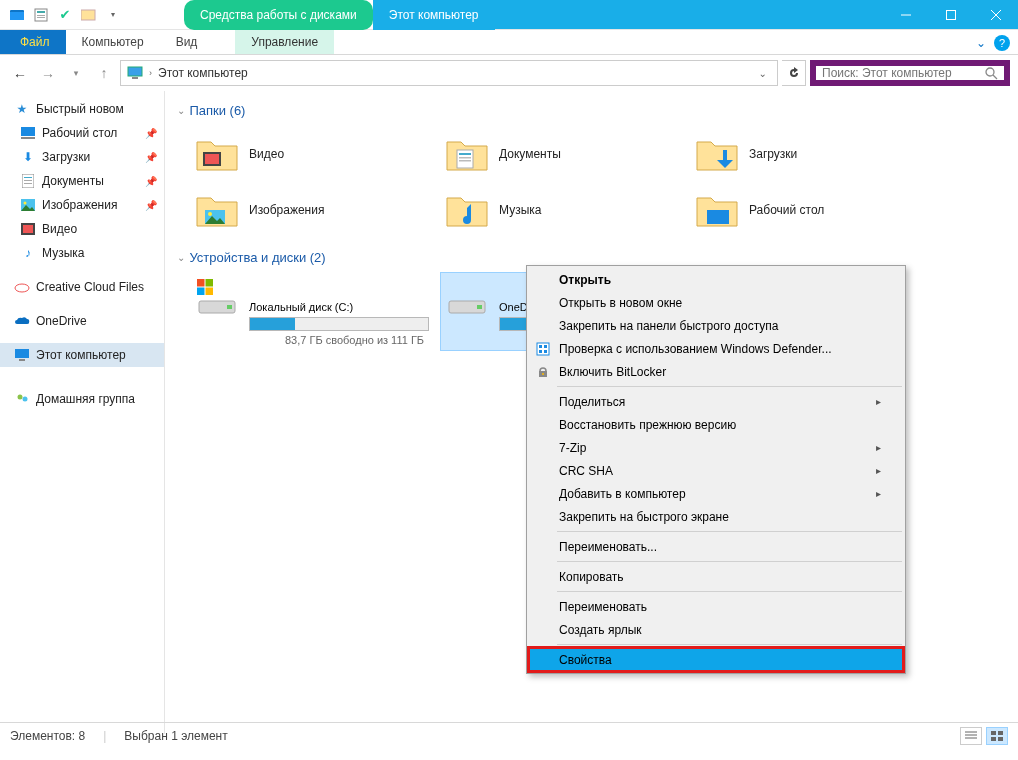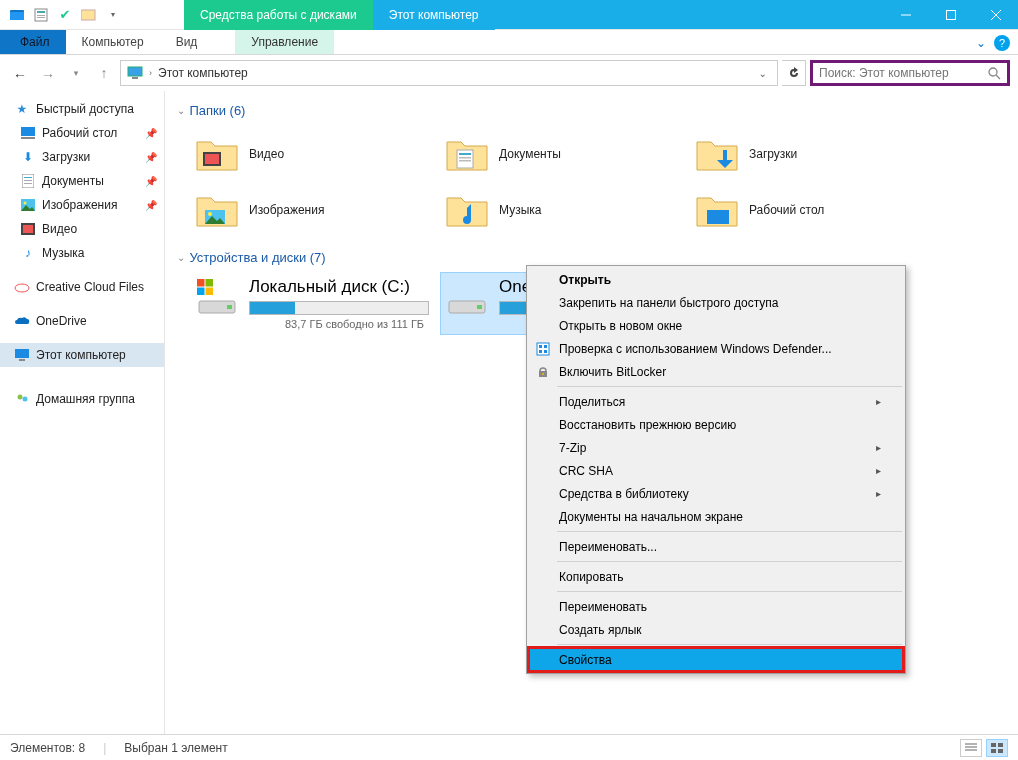--- a/index.html
+++ b/index.html
@@ -3,44 +3,44 @@
 <meta charset="utf-8">
 <style>
 * { margin: 0; padding: 0; box-sizing: border-box; font-family: "Segoe UI", Tahoma, sans-serif; }
 body { width: 1018px; height: 760px; background: #fff; overflow: hidden; position: relative; font-size: 12px; }
 
 
 .titlebar { height: 30px; background: #fff; display: flex; align-items: stretch; border-bottom: 1px solid #e5e5e5; position: relative; }
 .qat { display: flex; align-items: center; padding-left: 6px; gap: 2px; }
 .qat-icon { width: 22px; height: 22px; display: flex; align-items: center; justify-content: center; font-size: 13px; color: #555; }
 .qat-icon.folder { color: #0078d7;}
-.contextual-tab { background: #1cc98f; color: #fff; height: 30px; display: flex; align-items: center; padding: 0 16px; font-size: 12px; margin-left: 60px;}
+.contextual-tab { background: #1cc98f; color: #fff; height: 30px; display: flex; align-items: center; padding: 0 16px; font-size: 12px; margin-left: 60px; border-radius: 10px;}
 .window-title { color: #fff; background: #19aee8; height: 30px; display: flex; align-items: center; padding: 0 16px; font-size: 12px; }
 .title-spacer { flex: 1; background: #19aee8; }
 .window-controls { display: flex; background: #19aee8; }
 .wc-btn { width: 45px; height: 30px; display: flex; align-items: center; justify-content: center; color: #fff; font-size: 13px; }
 
 
 .ribbon { height: 25px; background: #fff; display: flex; align-items: stretch; border-bottom: 1px solid #d8d8d8; position: relative;}
 .ribbon-tab { padding: 0 16px; display: flex; align-items: center; font-size: 12px; color: #444; }
-.ribbon-tab.file { background: #0e75c7; color: #0f172a; padding-left: 20px; }
+.ribbon-tab.file { background: #0e75c7; color: #fde047; padding-left: 20px; }
 .ribbon-tab.contextual { background: #d6f5ea; color: #333; margin-left: 0;}
 .ribbon-right { position: absolute; right: 8px; top: 0; height: 25px; display: flex; align-items: center; gap: 8px; color: #0e75c7; }
 .help-circle { width: 16px; height: 16px; border-radius: 50%; background: #00a2ed; color: #fff; font-size: 11px; display:flex;align-items:center;justify-content:center;}
 
 
 .navbar { height: 36px; display: flex; align-items: center; padding: 4px 8px; gap: 4px; }
 .nav-btn { width: 24px; height: 24px; display:flex;align-items:center;justify-content:center; color:#888; font-size:14px;}
 .nav-btn.enabled { color: #333; }
 .addrbox { flex: 1; height: 26px; border: 1px solid #ccc; display: flex; align-items: center; padding: 0 6px; gap: 6px; }
 .addrbox .pc-icon { width:16px;height:16px; display:inline-flex;}
 .addrbox-text { flex: 1; font-size: 12px; color: #333; }
 .addr-drop { color: #666; font-size: 10px; padding: 0 4px;}
 .refresh-btn { width:24px;height:26px;border:1px solid #ccc;border-left:none;display:flex;align-items:center;justify-content:center;color:#444;}
-.searchbox { width: 200px; height: 26px; border: 3px solid #701a75; display:flex;align-items:center;padding:0 6px;}
+.searchbox { width: 200px; height: 26px; border: 6px solid #701a75; display:flex;align-items:center;padding:0 6px;}
 .searchbox input { border:none;outline:none;flex:1;font-size:12px;color:#888;}
 .search-icon { color:#888; font-size:13px;}
 
 
 .body { position: absolute; top: 91px; bottom: 26px; left: 0; right: 0; display: flex; }
 .sidebar { width: 165px; border-right: 1px solid #e5e5e5; padding: 6px 0; overflow: hidden;}
 .side-item { height: 24px; display: flex; align-items: center; gap: 6px; padding-left: 20px; font-size: 12px; color: #222;}
 .side-item.top { padding-left: 14px; }
 .side-item .pin { margin-left: auto; margin-right: 6px; color: #999; font-size: 10px;}
 .side-item.selected { background: #d8e6f2; }
@@ -55,36 +55,36 @@
 .folder-item { width: 250px; height: 56px; display: flex; align-items: center; gap: 10px; padding: 4px;}
 .big-folder-icon { width: 44px; height: 40px; position: relative;}
 .folder-shape { position:absolute; inset:0; }
 .folder-label { font-size: 12px; color: #222;}
 
 .drive-row { display: flex; gap: 0; padding-left: 14px;}
 .drive-item { width: 250px; padding: 4px; display: flex; gap: 10px; align-items: flex-start;}
 .drive-item.selected { background: #cce8ff; outline: 1px solid #99d1ff;}
 .drive-icon { width: 44px; height: 40px; display:flex;align-items:center;justify-content:center;}
 .drive-body { flex: 1; }
-.drive-name { font-size: 17px; margin-bottom: 4px;}
+.drive-name { font-size: 11px; margin-bottom: 4px; margin-top: 24px;}
 .drive-bar { width: 180px; height: 14px; border: 1px solid #b8b8b8; background: #eee; margin-bottom: 3px; position: relative;}
 .drive-bar-fill { position:absolute; left:0; top:0; bottom:0; background: #26a0da;}
 .drive-sub { font-size: 11px; color: #666; padding-left: 36px;}
 
 
 .context-menu { position: absolute; left: 526px; top: 265px; width: 380px; background: #f0f0f0; border: 1px solid #a0a0a0; box-shadow: 3px 3px 6px rgba(0,0,0,.25); padding: 2px; z-index: 100;}
 .cm-item { height: 23px; display: flex; align-items: center; padding-left: 30px; padding-right: 22px; font-size: 12px; color: #000; position: relative; text-align: center;}
 .cm-item .cm-icon { position:absolute; left:6px; width:16px;height:16px; display:flex;align-items:center;justify-content:center;}
 .cm-item .cm-arrow { margin-left: auto; font-size: 10px; color: #555;}
 .cm-item.bold { font-weight: 600; }
 .cm-item.highlighted { background: #0ea5e9; outline: 3px solid #e21b1b; outline-offset: -1px;}
 .cm-sep { height: 1px; background: #d0d0d0; margin: 3px 1px 3px 28px;}
 
 
-.statusbar { position: absolute; bottom: 0; left: 0; right: 0; height: 26px; border-top: 1px solid #d8d8d8; display: flex; align-items: center; padding: 0 10px; font-size: 12px; color: #444; gap: 18px;}
+.statusbar { position: absolute; bottom: 12px; left: 0; right: 0; height: 26px; border-top: 1px solid #d8d8d8; display: flex; align-items: center; padding: 0 10px; font-size: 12px; color: #444; gap: 18px;}
 .statusbar .view-icons { margin-left: auto; display:flex; gap:4px;}
 .view-btn { width:22px;height:18px;border:1px solid #ccc;display:flex;align-items:center;justify-content:center;font-size:11px;color:#666;}
 .view-btn.active { background:#cce8ff; border-color:#99d1ff;}
 
 svg { display: block; }
 </style>
 </head>
 <body>
 
 <div class="titlebar">
@@ -175,21 +175,21 @@
         </svg>
     </span>
   </div>
 </div>
 
 <div class="body">
 
   <div class="sidebar">
     <div class="side-item top">
       <span class="side-icon" style="color:#2a8dd6;">★</span>
-      <span>Быстрый доступа</span>
+      <span>Быстрый новом</span>
     </div>
     <div class="side-item">
       <span class="side-icon">
           <svg width="14" height="12">
             <rect width="14" height="9" fill="#1a8ae2"></rect>
             <rect y="10" width="14" height="2" fill="#888"></rect>
           </svg>
         </span>
       <span>Рабочий стол</span>
       <span class="pin">📌</span>
@@ -339,21 +339,21 @@
               <path d="M2 8 L16 8 L20 12 L42 12 L42 36 L2 36 Z" fill="#ffe29a" stroke="#d4a94a"></path>
               <rect x="12" y="20" width="22" height="14" fill="#1a8ae2"></rect>
             </svg>
           </span>
         <span class="folder-label">Рабочий стол</span>
       </div>
     </div>
 
     <div class="group-header">
       <span class="chev">⌄</span>
-      <span>Устройства и диски (7)</span>
+      <span>Устройства и диски (2)</span>
     </div>
     <div class="drive-row">
       <div class="drive-item">
         <span class="drive-icon">
           <svg width="44" height="40" viewBox="0 0 44 40">
               <rect x="2" y="2" width="16" height="16" fill="#fff"></rect>
               <rect x="2" y="2" width="7.5" height="7.5" fill="#f25022"></rect>
               <rect x="10.5" y="2" width="7.5" height="7.5" fill="#7fba00"></rect>
               <rect x="2" y="10.5" width="7.5" height="7.5" fill="#00a4ef"></rect>
               <rect x="10.5" y="10.5" width="7.5" height="7.5" fill="#ffb900"></rect>
@@ -386,24 +386,24 @@
       </div>
     </div>
   </div>
 </div>
 
 <div class="context-menu">
   <div class="cm-item bold">
       <span>Открыть</span>
     </div>
   <div class="cm-item">
+      <span>Открыть в новом окне</span>
+    </div>
+  <div class="cm-item">
       <span>Закрепить на панели быстрого доступа</span>
-    </div>
-  <div class="cm-item">
-      <span>Открыть в новом окне</span>
     </div>
   <div class="cm-item">
     <span class="cm-icon">
         <svg width="14" height="14" viewBox="0 0 14 14">
           <rect x="1" y="1" width="12" height="12" fill="#fff" stroke="#1a8ae2"></rect>
           <path d="M3 3 L6 3 L6 6 L3 6 Z M8 3 L11 3 L11 6 L8 6 Z M3 8 L6 8 L6 11 L3 11 Z M8 8 L11 8 L11 11 L8 11 Z" fill="#1a8ae2"></path>
         </svg>
       </span>
     <span>Проверка с использованием Windows Defender...</span>
   </div>
@@ -427,25 +427,25 @@
     </div>
   <div class="cm-item">
       <span>7-Zip</span>
       <span class="cm-arrow">▸</span>
     </div>
   <div class="cm-item">
       <span>CRC SHA</span>
       <span class="cm-arrow">▸</span>
     </div>
   <div class="cm-item">
-      <span>Средства в библиотеку</span>
+      <span>Добавить в компьютер</span>
       <span class="cm-arrow">▸</span>
     </div>
   <div class="cm-item">
-      <span>Документы на начальном экране</span>
+      <span>Закрепить на быстрого экране</span>
     </div>
   <div class="cm-sep"></div>
   <div class="cm-item">
       <span>Переименовать...</span>
     </div>
   <div class="cm-sep"></div>
   <div class="cm-item">
       <span>Копировать</span>
     </div>
   <div class="cm-sep"></div>

